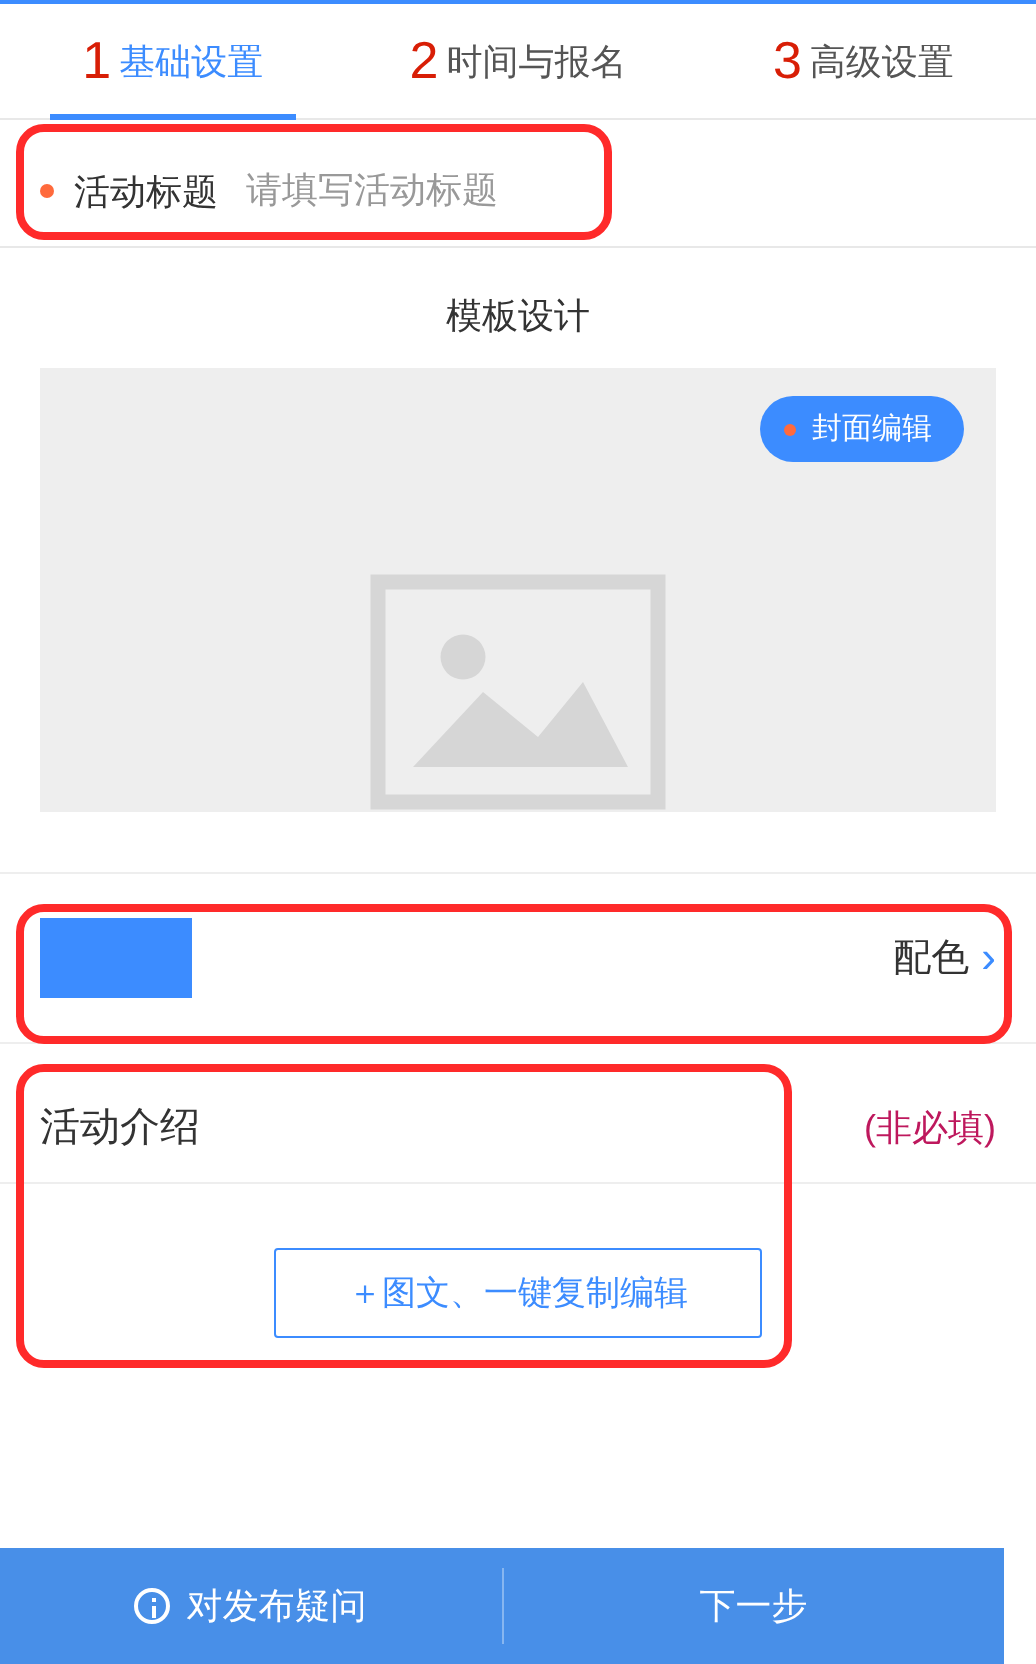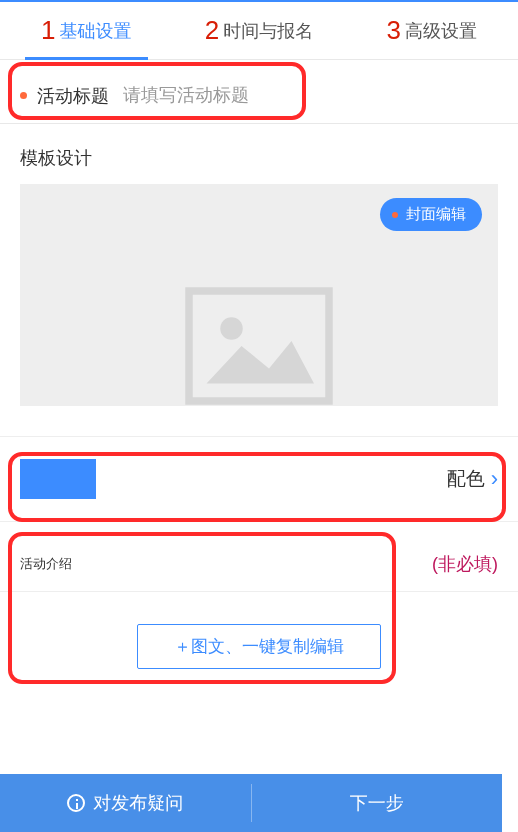--- a/index.html
+++ b/index.html
@@ -81,20 +81,21 @@
     flex: 1;
     background: transparent;
   }
   .title-input::placeholder { color: #999; }
 
   
   .sec-head {
     padding: 22px 20px 14px 20px;
     font-size: 18px;
     color: #333;
+    text-align: center;
   }
 
   
   .cover {
     margin: 0 20px;
     height: 222px;
     background: #eeeeee;
     position: relative;
     display: flex;
     align-items: flex-end;
@@ -140,21 +141,21 @@
 
   
   .intro-row {
     display: flex;
     align-items: center;
     height: 56px;
     padding: 0 20px 0 20px;
     margin-top: 14px;
     border-bottom: 1px solid #eee;
   }
-  .intro-label { font-size: 13px; color: #333; flex: 0 0 auto; }
+  .intro-label { font-size: 20px; color: #333; flex: 0 0 auto; }
   .intro-opt { margin-left: auto; color: #be185d; font-size: 18px; }
 
   .intro-body {
     display: flex;
     justify-content: center;
     padding: 32px 0 40px 0;
   }
   .intro-btn {
     border: 1px solid #3c8cff;
     color: #3c8cff;

